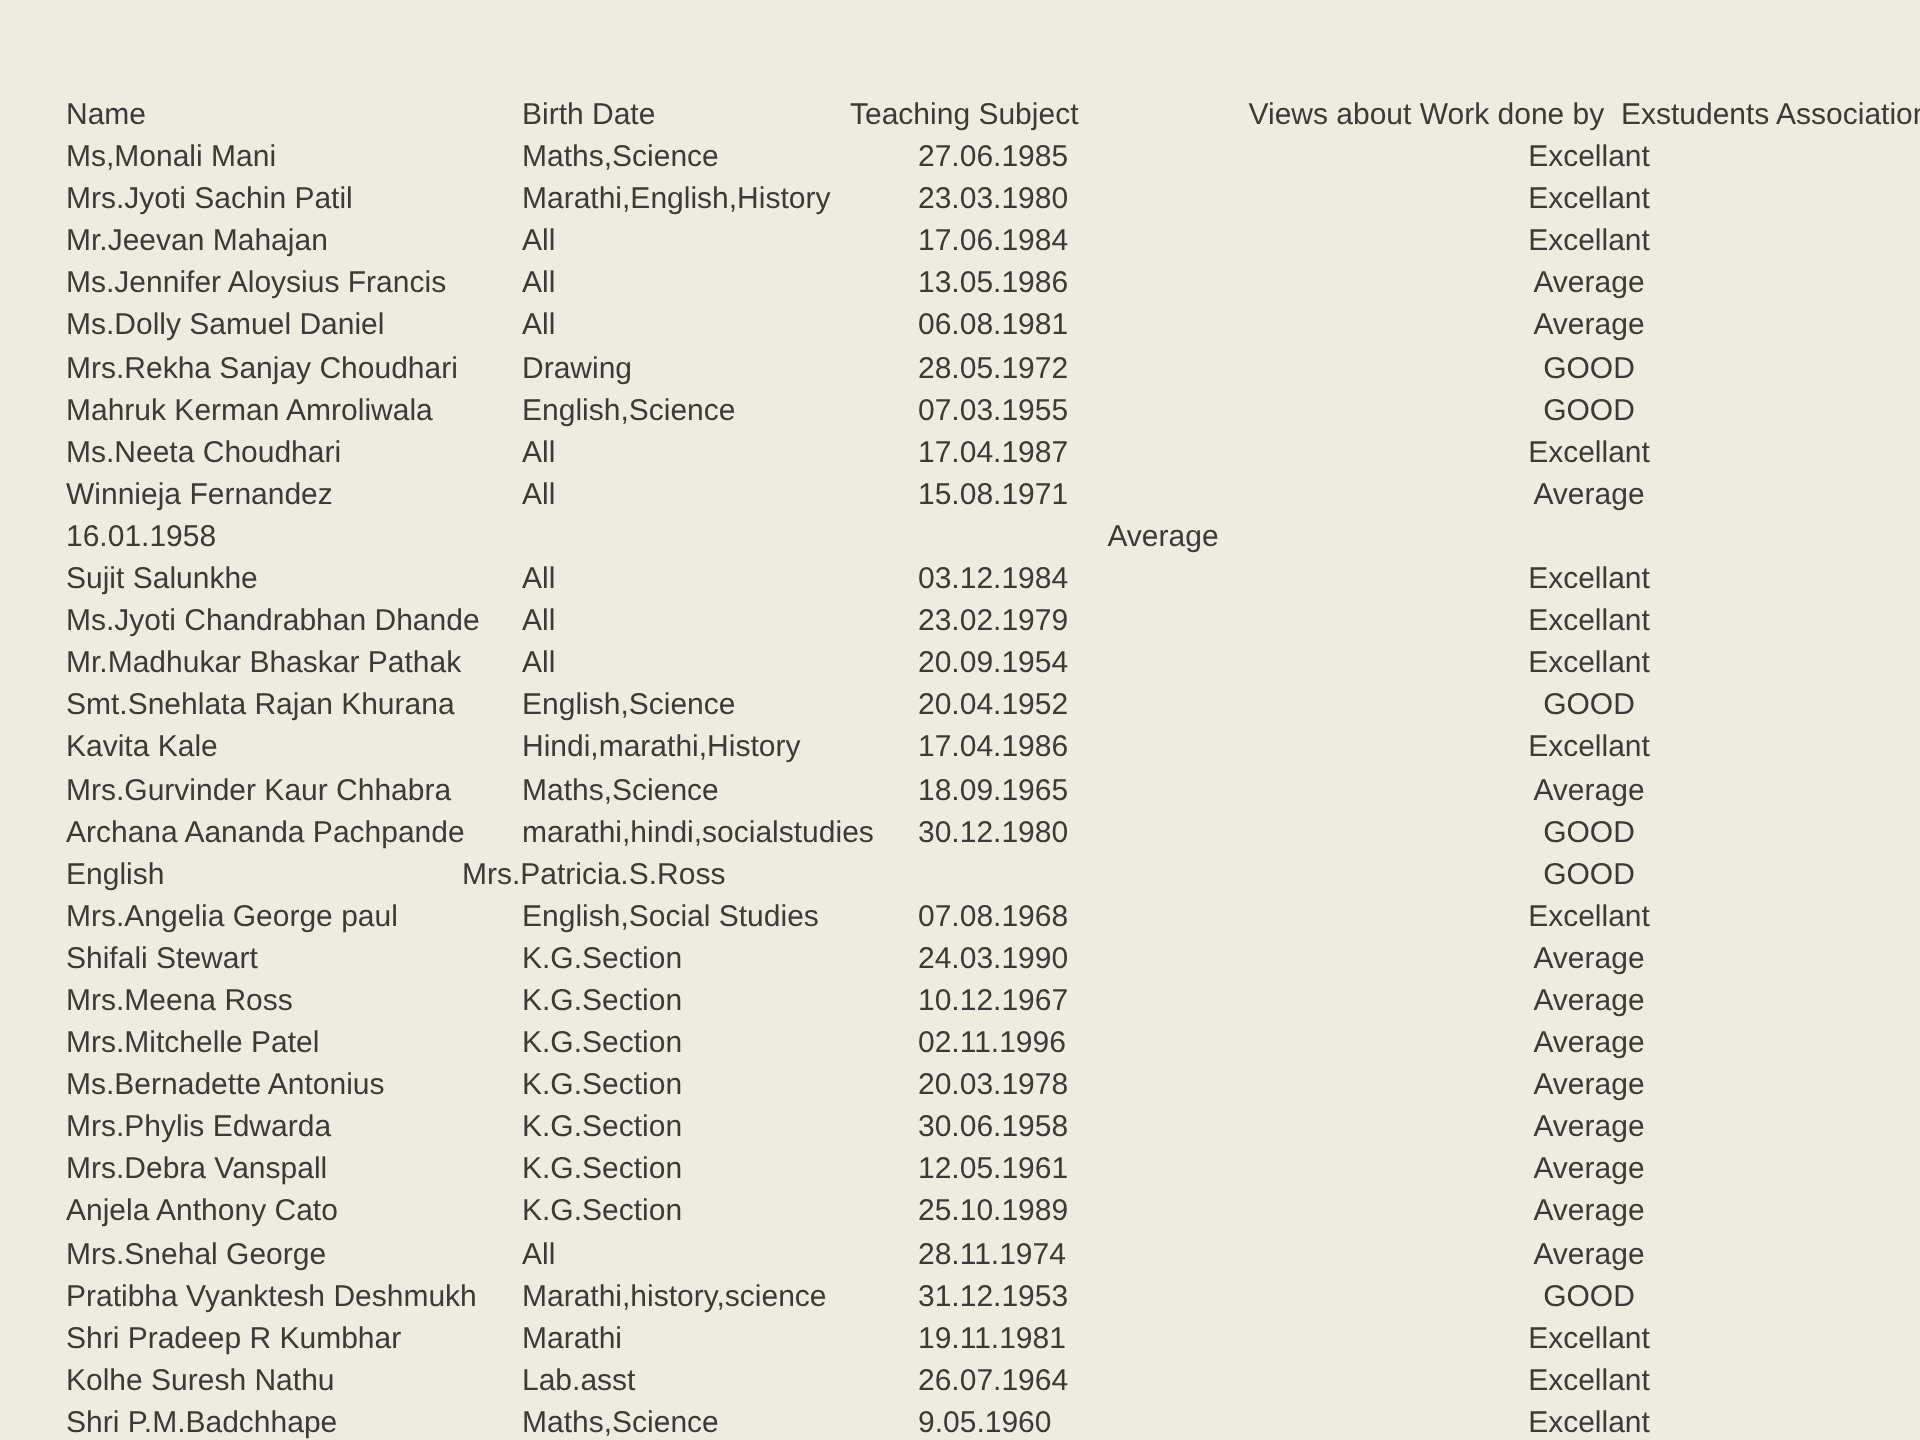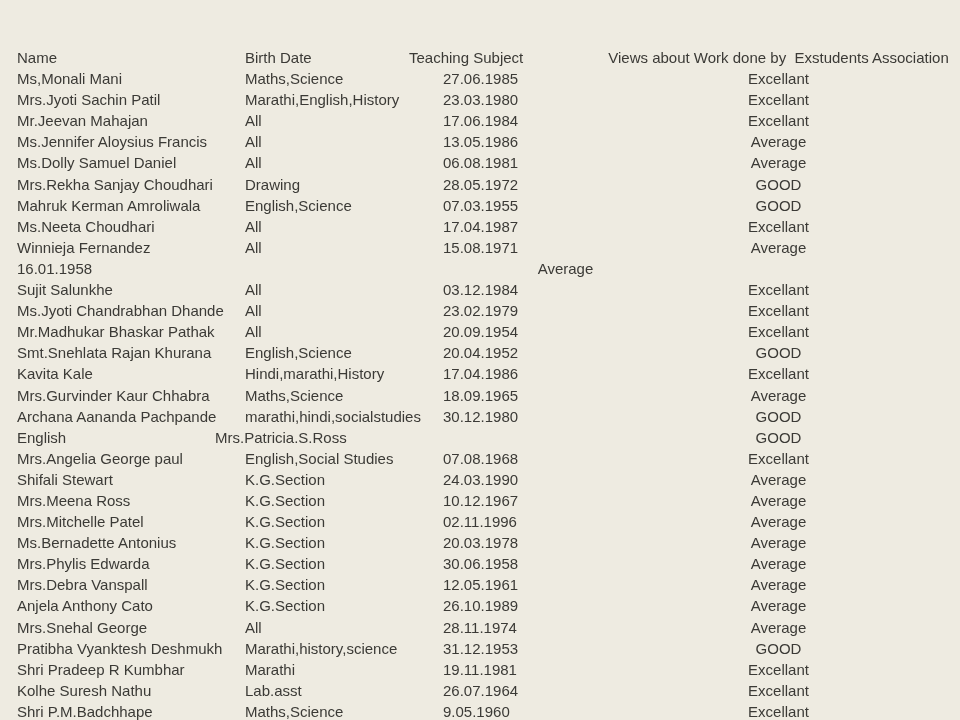--- a/index.html
+++ b/index.html
@@ -6,21 +6,21 @@
     --bg:#EEEBE1;
     --ink:#3B3A36;
   }
   html,body{margin:0;padding:0;}
   body{
     width:960px;height:720px;
     background:var(--bg);
     font-family:"Liberation Sans","DejaVu Sans",sans-serif;
     overflow:hidden;position:relative;
   }
-  .slide{position:absolute;inset:0;}
+  .slide{position:absolute;inset:0;margin-left:16px;}
   .teachers-table{
     position:absolute;left:17px;top:47px;width:933px;
     font-size:15px;line-height:21.1px;color:var(--ink);
   }
   .row{display:flex;height:21.1px;white-space:pre;}
   .cell{overflow:visible;}
   .c-name{width:228px;flex:0 0 228px;}
   .c-subject{width:198px;flex:0 0 198px;}
   .c-birth{width:164px;flex:0 0 164px;}
   .c-view{flex:1 1 auto;text-align:center;}
@@ -206,21 +206,21 @@
   <div class="row">
     <div class="cell c-name">Mrs.Debra Vanspall</div>
     <div class="cell c-subject">K.G.Section</div>
     <div class="cell c-birth">12.05.1961</div>
     <div class="cell c-view">Average</div>
   </div>
 
   <div class="row">
     <div class="cell c-name">Anjela Anthony Cato</div>
     <div class="cell c-subject">K.G.Section</div>
-    <div class="cell c-birth">26.10.1989</div>
+    <div class="cell c-birth">25.10.1989</div>
     <div class="cell c-view">Average</div>
   </div>
 
   <div class="row">
     <div class="cell c-name">Mrs.Snehal George</div>
     <div class="cell c-subject">All</div>
     <div class="cell c-birth">28.11.1974</div>
     <div class="cell c-view">Average</div>
   </div>
 

